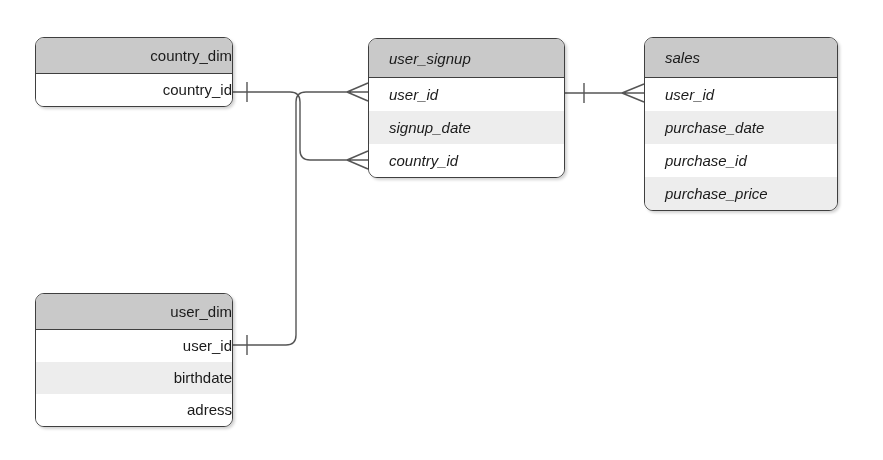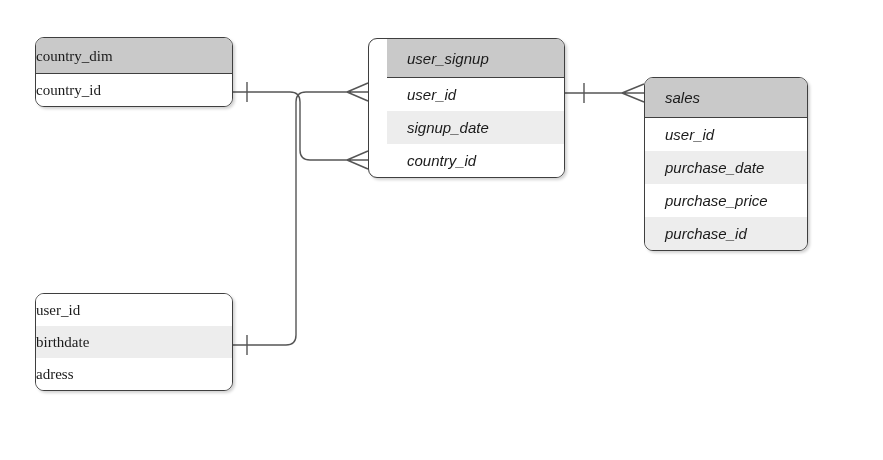--- a/index.html
+++ b/index.html
@@ -29,27 +29,27 @@
     box-sizing:border-box;
     white-space:nowrap;
   }
   .tbl-row{
     height:var(--rh,32px);
     line-height:var(--rh,32px);
     background:var(--row-fill,#fff);
     white-space:nowrap;
   }
   .tbl-row:nth-child(even){background:var(--row-alt-fill,#ededed);}
-  .align-center .tbl-header,.align-center .tbl-row{text-align:left;font-family:Liberation Serif, serif;}
+  .align-center .tbl-header,.align-center .tbl-row{text-align:right;}
   .align-left .tbl-header,.align-left .tbl-row{text-align:left;padding-left:20px;}
   .italic .tbl-header,.italic .tbl-row{font-style:italic;}
   #tbl-0{left:35px;top:37px;width:198px;--hh:36px;--rh:32px;}
   #tbl-1{left:35px;top:293px;width:198px;--hh:36px;--rh:32px;}
-  #tbl-2{left:368px;top:38px;width:197px;padding-left:18px;--hh:39px;--rh:33px;}
-  #tbl-3{left:644px;top:37px;width:164px;margin-top:40px;--hh:40px;--rh:33px;}
+  #tbl-2{left:368px;top:38px;width:197px;--hh:39px;--rh:33px;}
+  #tbl-3{left:644px;top:37px;width:194px;--hh:40px;--rh:33px;}
   #wires{position:absolute;left:0;top:0;width:883px;height:460px;pointer-events:none;}
   #wires path{stroke:var(--connector,#555);stroke-width:1.4;fill:none;pointer-events:stroke;}
 </style>
 </head>
 <body>
 
 <div id="canvas" style="--canvas-bg: #ffffff; --header-fill: #c9c9c9; --row-alt-fill: #ededed; --row-fill: #ffffff; --table-border: #3f3f3f; --connector: #555555; --text: #1a1a1a;">
 
   <svg id="wires" width="883" height="460" viewBox="0 0 883 460">
 
@@ -73,20 +73,21 @@
   </svg>
 
   <div class="er-table align-center" id="tbl-0">
     <div class="tbl-header">country_dim</div>
     <div class="tbl-rows">
         <div class="tbl-row">country_id</div>
       </div>
   </div>
 
   <div class="er-table align-center" id="tbl-1">
+    <div class="tbl-header">user_dim</div>
     <div class="tbl-rows">
         <div class="tbl-row">user_id</div>
         <div class="tbl-row">birthdate</div>
         <div class="tbl-row">adress</div>
       </div>
   </div>
 
   <div class="er-table align-left italic" id="tbl-2">
     <div class="tbl-header">user_signup</div>
     <div class="tbl-rows">
@@ -94,18 +95,18 @@
         <div class="tbl-row">signup_date</div>
         <div class="tbl-row">country_id</div>
       </div>
   </div>
 
   <div class="er-table align-left italic" id="tbl-3">
     <div class="tbl-header">sales</div>
     <div class="tbl-rows">
         <div class="tbl-row">user_id</div>
         <div class="tbl-row">purchase_date</div>
+        <div class="tbl-row">purchase_id</div>
         <div class="tbl-row">purchase_price</div>
-        <div class="tbl-row">purchase_id</div>
       </div>
   </div>
 
 </div>
 
 </body></html>

